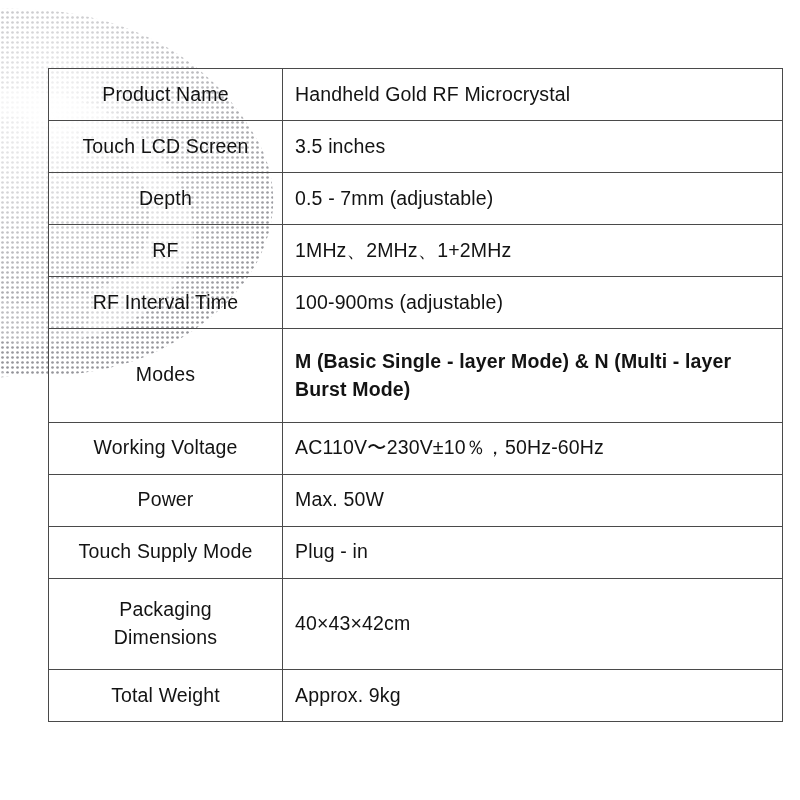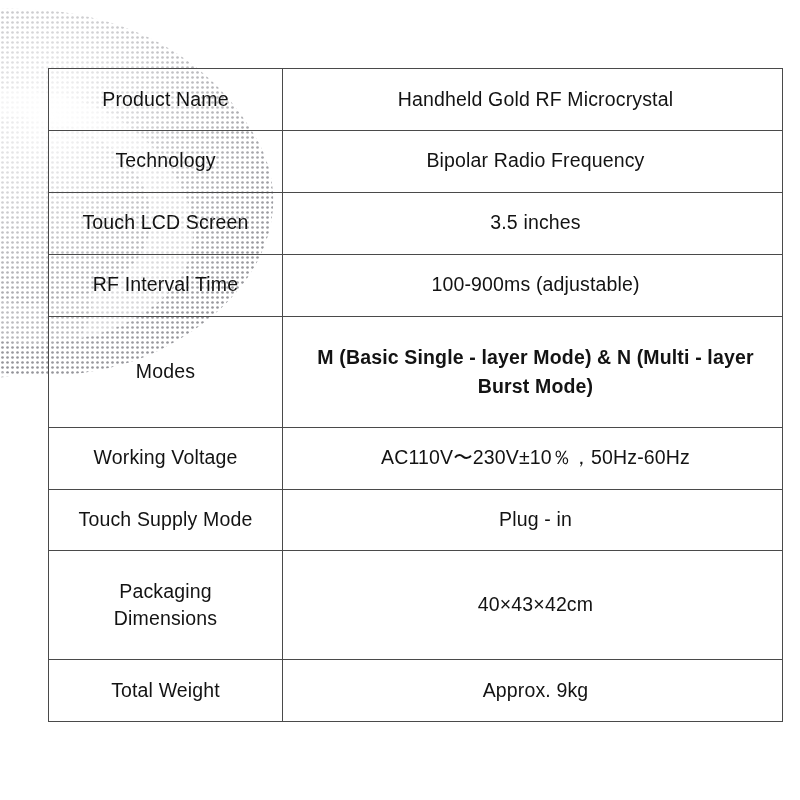--- a/index.html
+++ b/index.html
@@ -52,21 +52,21 @@
     color: #131313;
     font-size: 19.5px;
     line-height: 1.42;
     letter-spacing: 0.15px;
   }
   table.spec td.label {
     text-align: center;
     padding: 4px 18px;
   }
   table.spec td.value {
-    text-align: center;
+    text-align: left;
     padding: 4px 6px 4px 12px;
   }
   table.spec tr.r-modes td.value {
     line-height: 1.46;
     font-weight: bold;
   }
 </style>
 </head>
 <body>
 
@@ -109,47 +109,55 @@
       <col class="c-label">
       <col class="c-value">
     </colgroup>
     <tbody>
 
       <tr class="r-product-name">
         <td class="label">Product Name</td>
         <td class="value">Handheld Gold RF Microcrystal</td>
       </tr>
 
-      <tr class="r-technology">
-        <td class="label">Technology</td>
-        <td class="value">Bipolar Radio Frequency</td>
-      </tr>
 
       <tr class="r-touch-lcd-screen">
         <td class="label">Touch LCD Screen</td>
         <td class="value">3.5 inches</td>
       </tr>
 
+      <tr class="r-depth">
+        <td class="label">Depth</td>
+        <td class="value">0.5 - 7mm (adjustable)</td>
+      </tr>
 
+      <tr class="r-rf">
+        <td class="label">RF</td>
+        <td class="value">1MHz、2MHz、1+2MHz</td>
+      </tr>
 
       <tr class="r-rf-interval-time">
         <td class="label">RF Interval Time</td>
         <td class="value">100-900ms (adjustable)</td>
       </tr>
 
       <tr class="r-modes">
         <td class="label">Modes</td>
         <td class="value">M (Basic Single - layer Mode) &amp; N (Multi - layer Burst Mode)</td>
       </tr>
 
       <tr class="r-working-voltage">
         <td class="label">Working Voltage</td>
         <td class="value">AC110V〜230V±10％，50Hz-60Hz</td>
       </tr>
 
+      <tr class="r-power">
+        <td class="label">Power</td>
+        <td class="value">Max. 50W</td>
+      </tr>
 
       <tr class="r-power-supply-mode">
         <td class="label">Touch Supply Mode</td>
         <td class="value">Plug - in</td>
       </tr>
 
       <tr class="r-packaging-dimensions">
         <td class="label">Packaging Dimensions</td>
         <td class="value">40×43×42cm</td>
       </tr>

